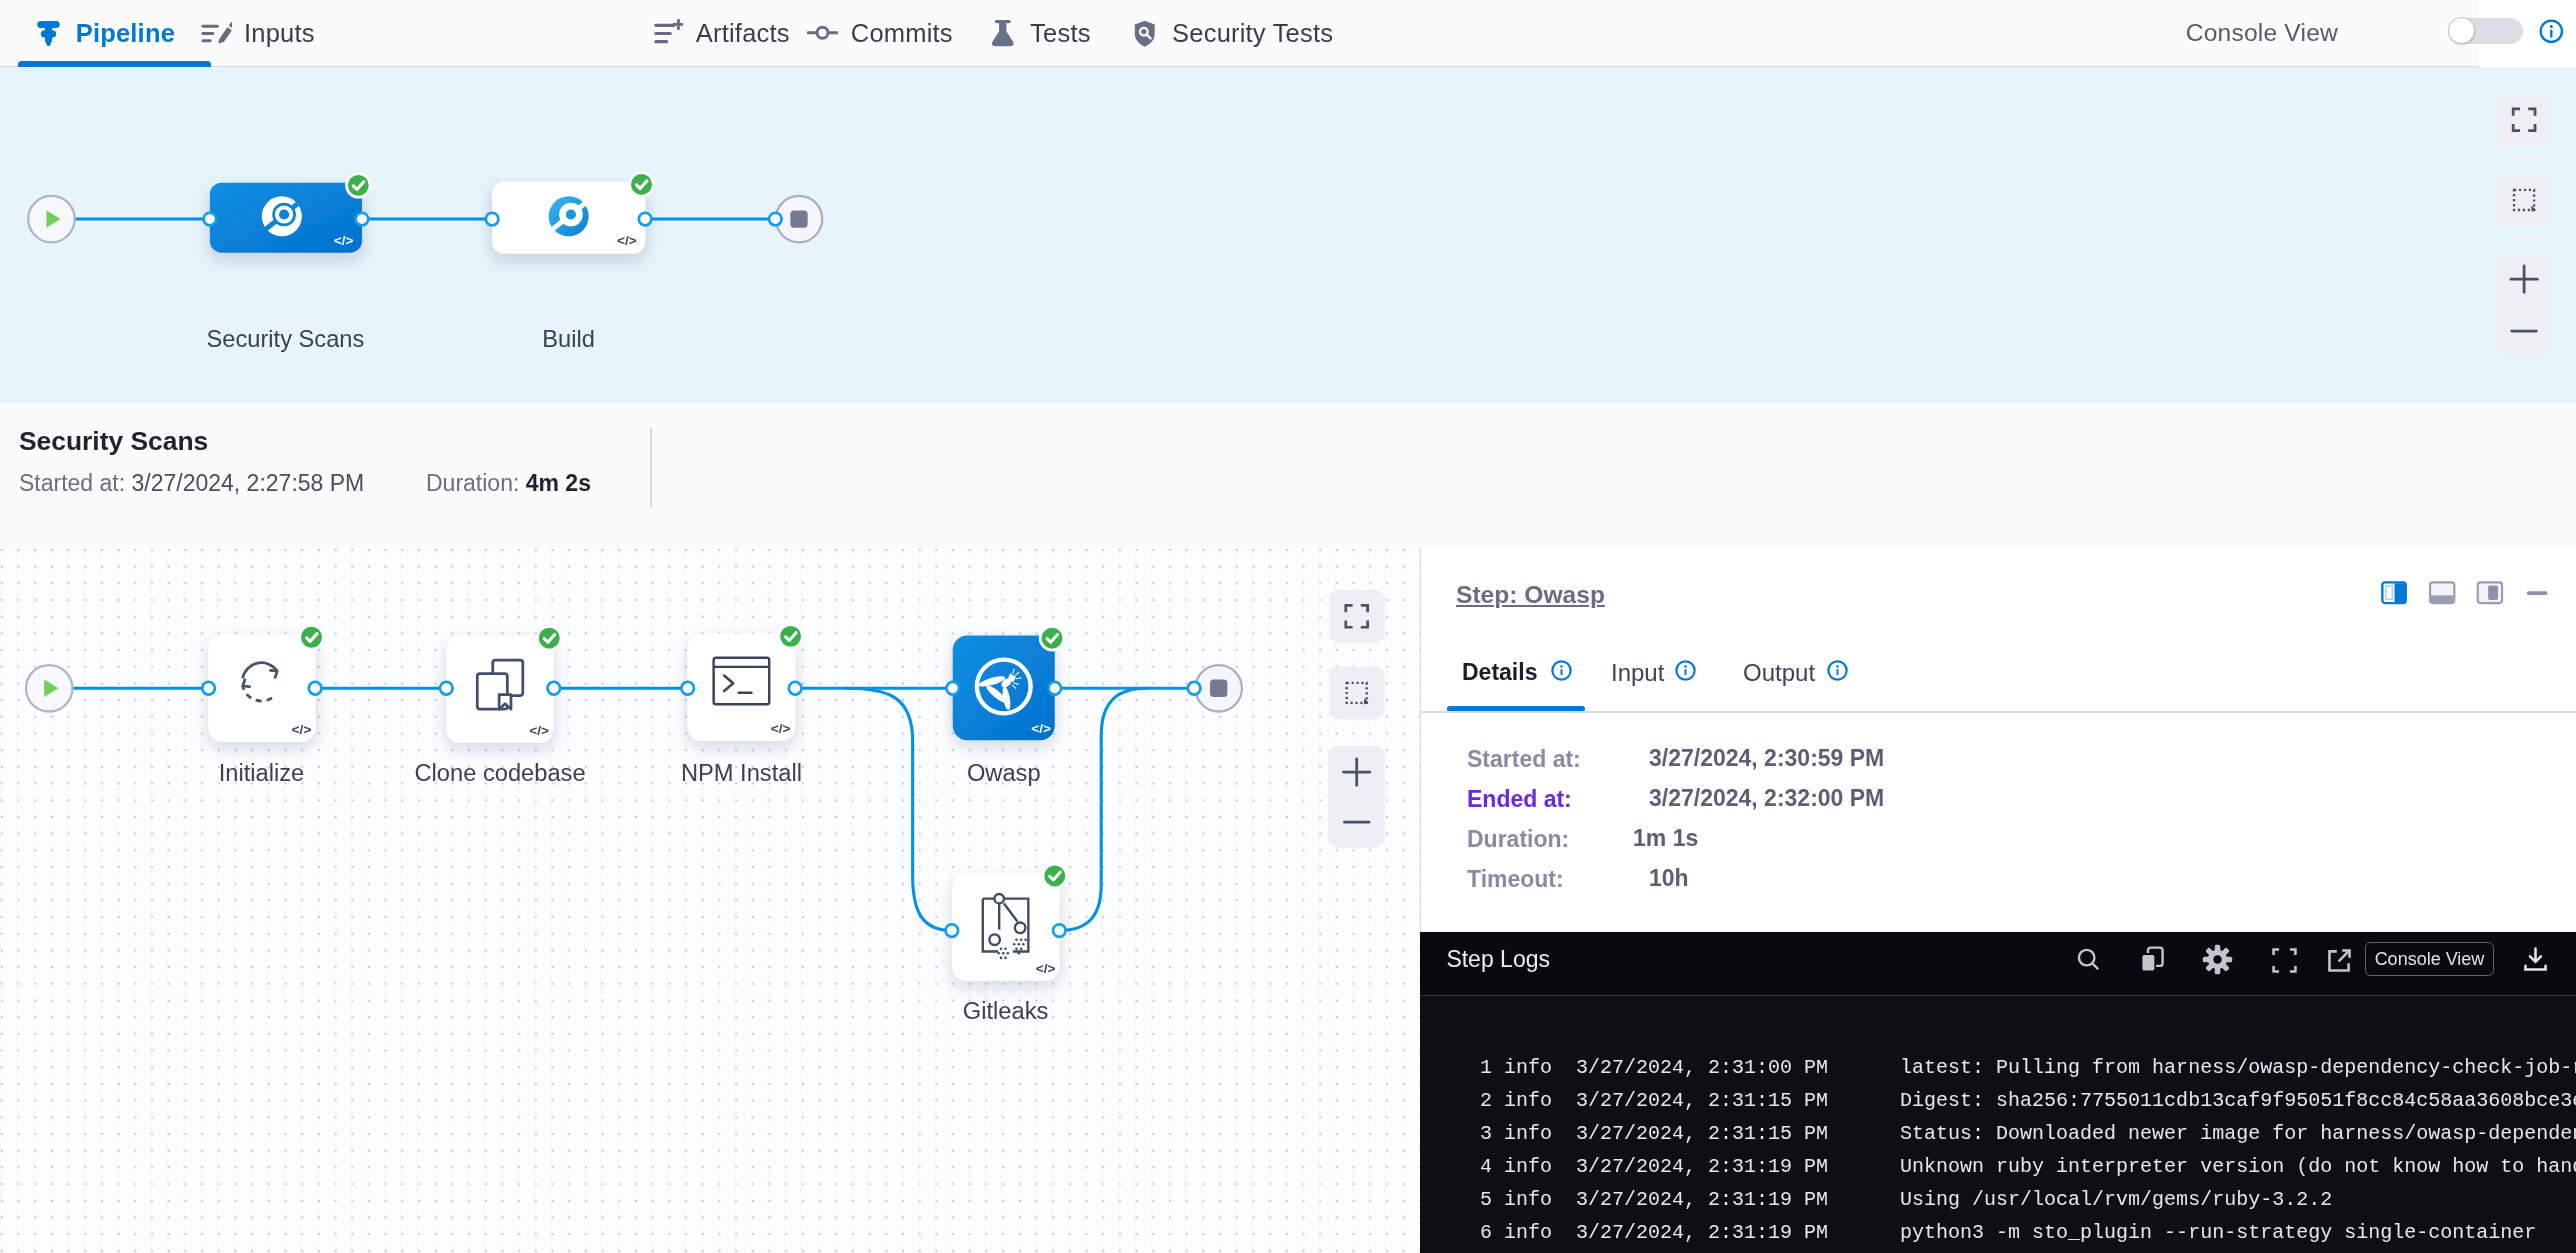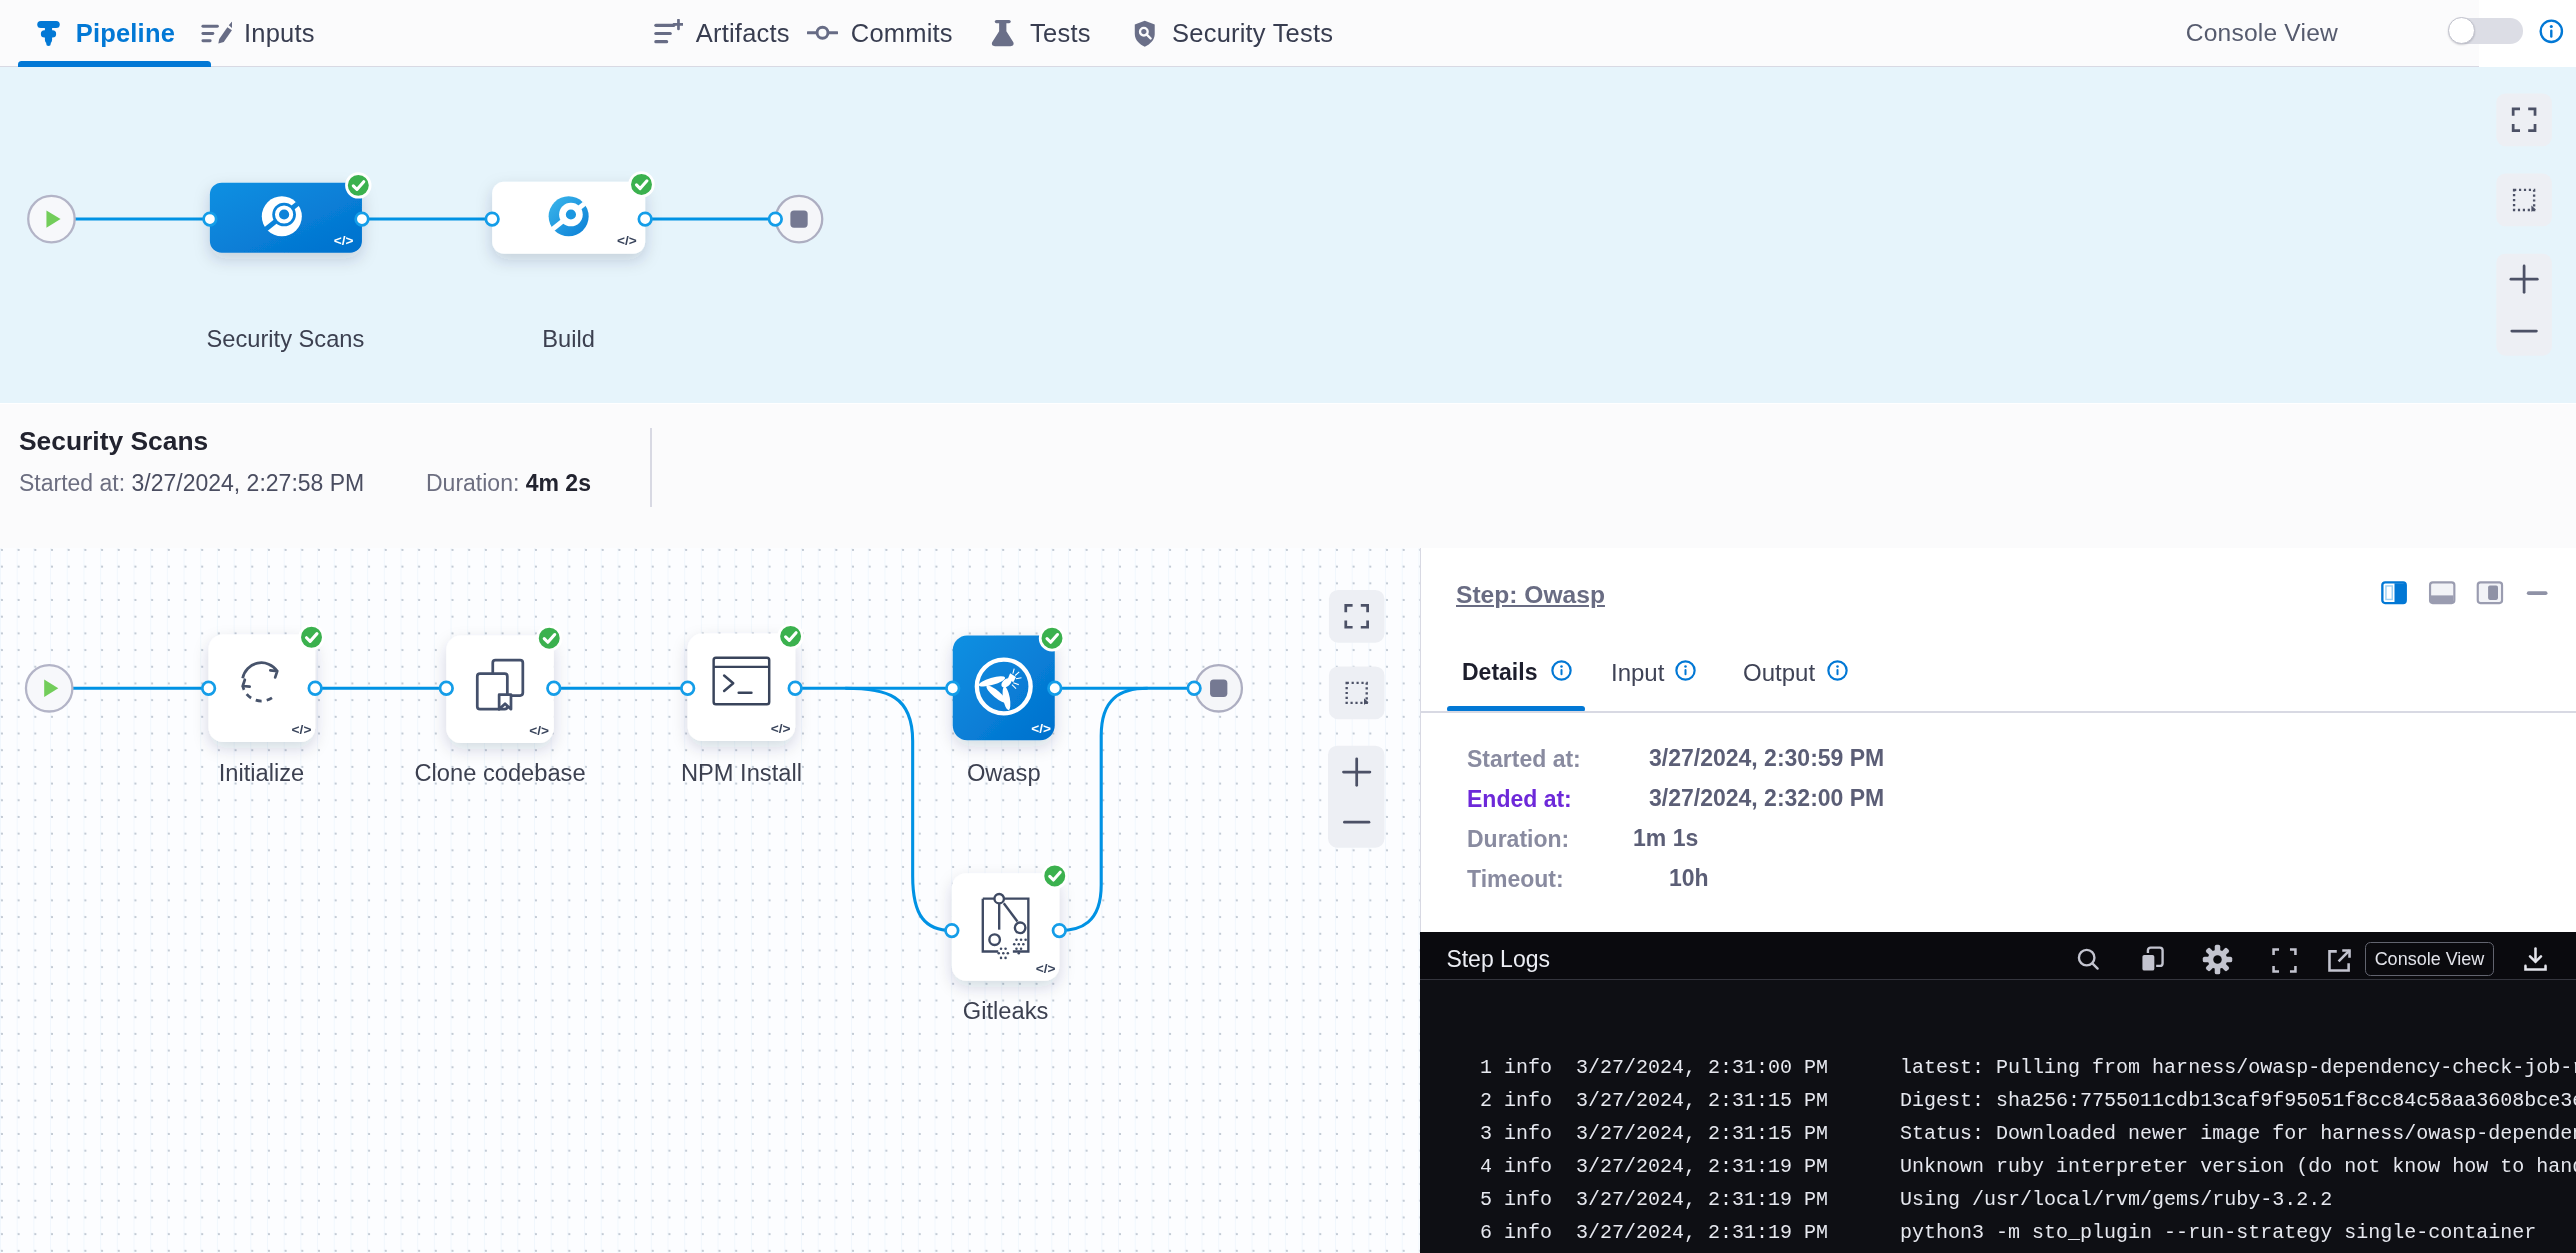--- a/index.html
+++ b/index.html
@@ -24,21 +24,21 @@
     background-color:#fcfdff;
     background-image:
       linear-gradient(90deg, rgba(2,120,213,0.045) 0 0.9px, transparent 0.9px),
       radial-gradient(circle at 1.8px 1.8px, #c3cbd5 1px, rgba(195,203,213,0) 1.4px);
     background-size:16.7px 16.7px;
   }
 
   
   #panel { position:absolute; left:1420px; top:548px; width:1156px; height:705px; background:#ffffff; border-left:1.8px solid #d8d9e3; }
   #steplogs { position:absolute; left:1420px; top:932px; width:1156px; height:322px; background:#0e0f14; overflow:hidden; }
-  #loghead { position:absolute; left:0; top:0; width:1156px; height:48px; background:#0a0a0e; border-bottom:1.8px solid #34353d; }
+  #loghead { position:absolute; left:0; top:0; width:1156px; height:64px; background:#0a0a0e; border-bottom:1.8px solid #34353d; }
   .mono { font-family:"Liberation Mono", monospace; }
 </style>
 </head>
 <body>
 <div id="root">
 
   <div id="topbar">
     <div class="tab" style="left:35px; color:#0278d5; font-weight:bold;">
       <svg width="27" height="29" viewBox="-15 -16 30 32" style="margin-right:13.7px;">
         <g fill="#0278d5">
@@ -422,21 +422,21 @@
     <div class="abs" style="left:26.4px; top:158px; width:138px; height:6.4px; border-radius:3.6px; background:#0278d5;"></div>
     <div class="abs" style="left:0; top:163px; width:1156px; height:1.8px; background:#d8d9e3;"></div>
 
     <div class="abs" style="left:46px; top:198px; font-size:23px; font-weight:bold; color:#898ba0;">Started at:</div>
     <div class="abs" style="left:228px; top:197px; font-size:23px; font-weight:bold; color:#5b5e76;">3/27/2024, 2:30:59 PM</div>
     <div class="abs" style="left:46px; top:238px; font-size:23px; font-weight:bold; color:#6d28d9;">Ended at:</div>
     <div class="abs" style="left:228px; top:237px; font-size:23px; font-weight:bold; color:#5b5e76;">3/27/2024, 2:32:00 PM</div>
     <div class="abs" style="left:46px; top:278px; font-size:23px; font-weight:bold; color:#898ba0;">Duration:</div>
     <div class="abs" style="left:212px; top:277px; font-size:23px; font-weight:bold; color:#5b5e76;">1m 1s</div>
     <div class="abs" style="left:46px; top:318px; font-size:23px; font-weight:bold; color:#898ba0;">Timeout:</div>
-    <div class="abs" style="left:228px; top:317px; font-size:23px; font-weight:bold; color:#5b5e76;margin-left:20px;">10h</div>
+    <div class="abs" style="left:228px; top:317px; font-size:23px; font-weight:bold; color:#5b5e76;">10h</div>
   </div>
 
   <div id="steplogs">
     <div id="loghead">
       <div class="abs" style="left:26.4px; top:13.7px; font-size:23px; color:#eceef4;">Step Logs</div>
 
       <svg class="abs" style="left:653px; top:12px;" width="31" height="31" viewBox="0 0 34 34">
         <circle cx="15" cy="15" r="8.5" fill="none" stroke="#c3c4cf" stroke-width="2.6"></circle>
         <path d="M 21.5,21.5 L 27,27" stroke="#c3c4cf" stroke-width="2.6" stroke-linecap="round"></path>
       </svg>

